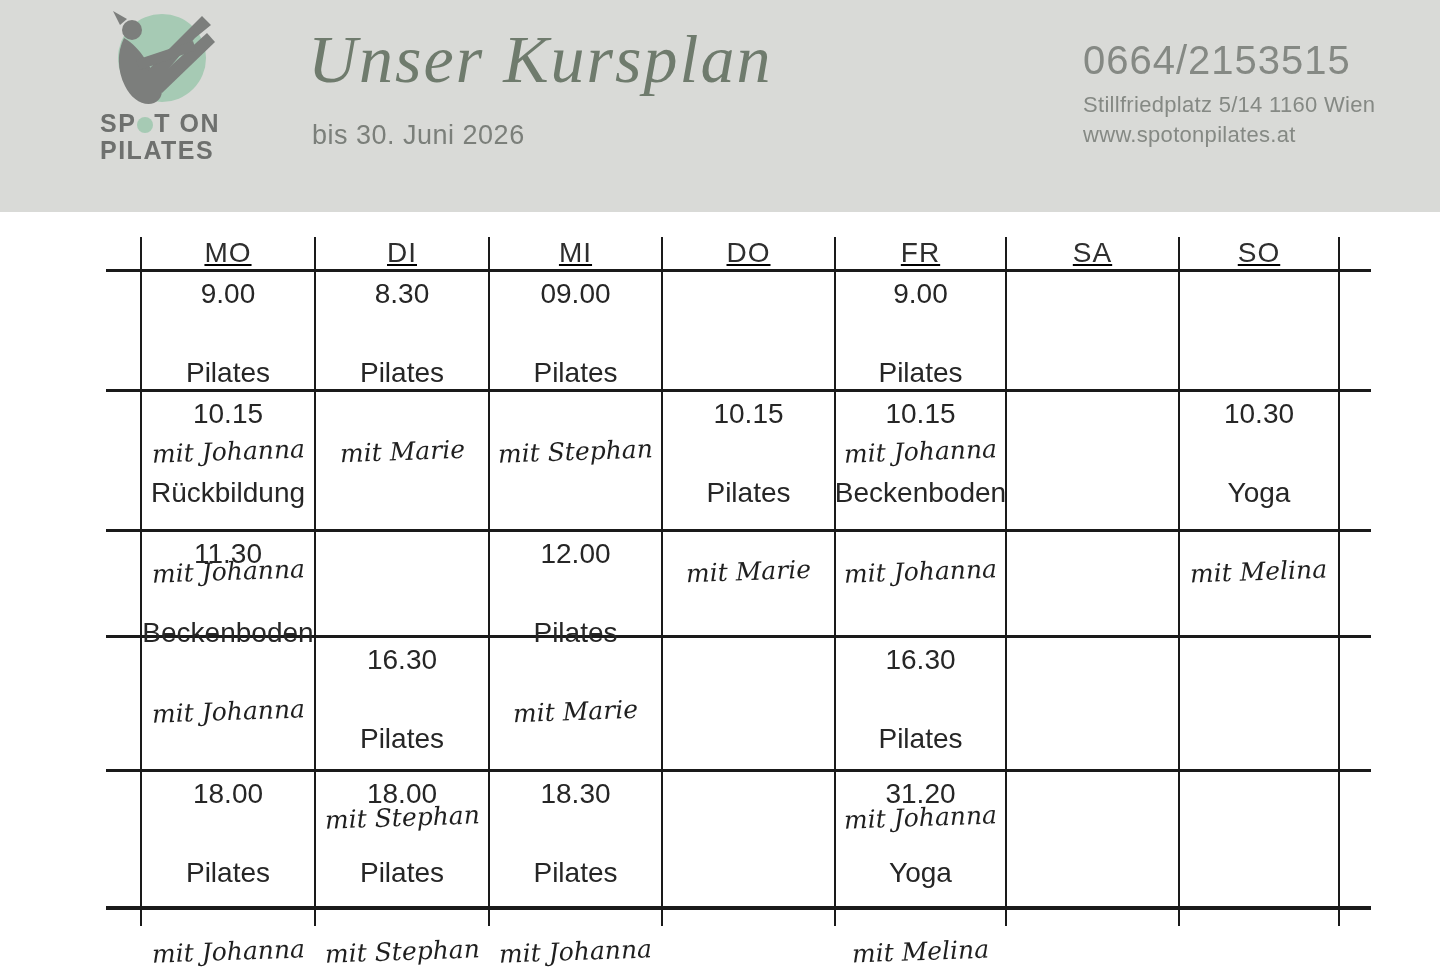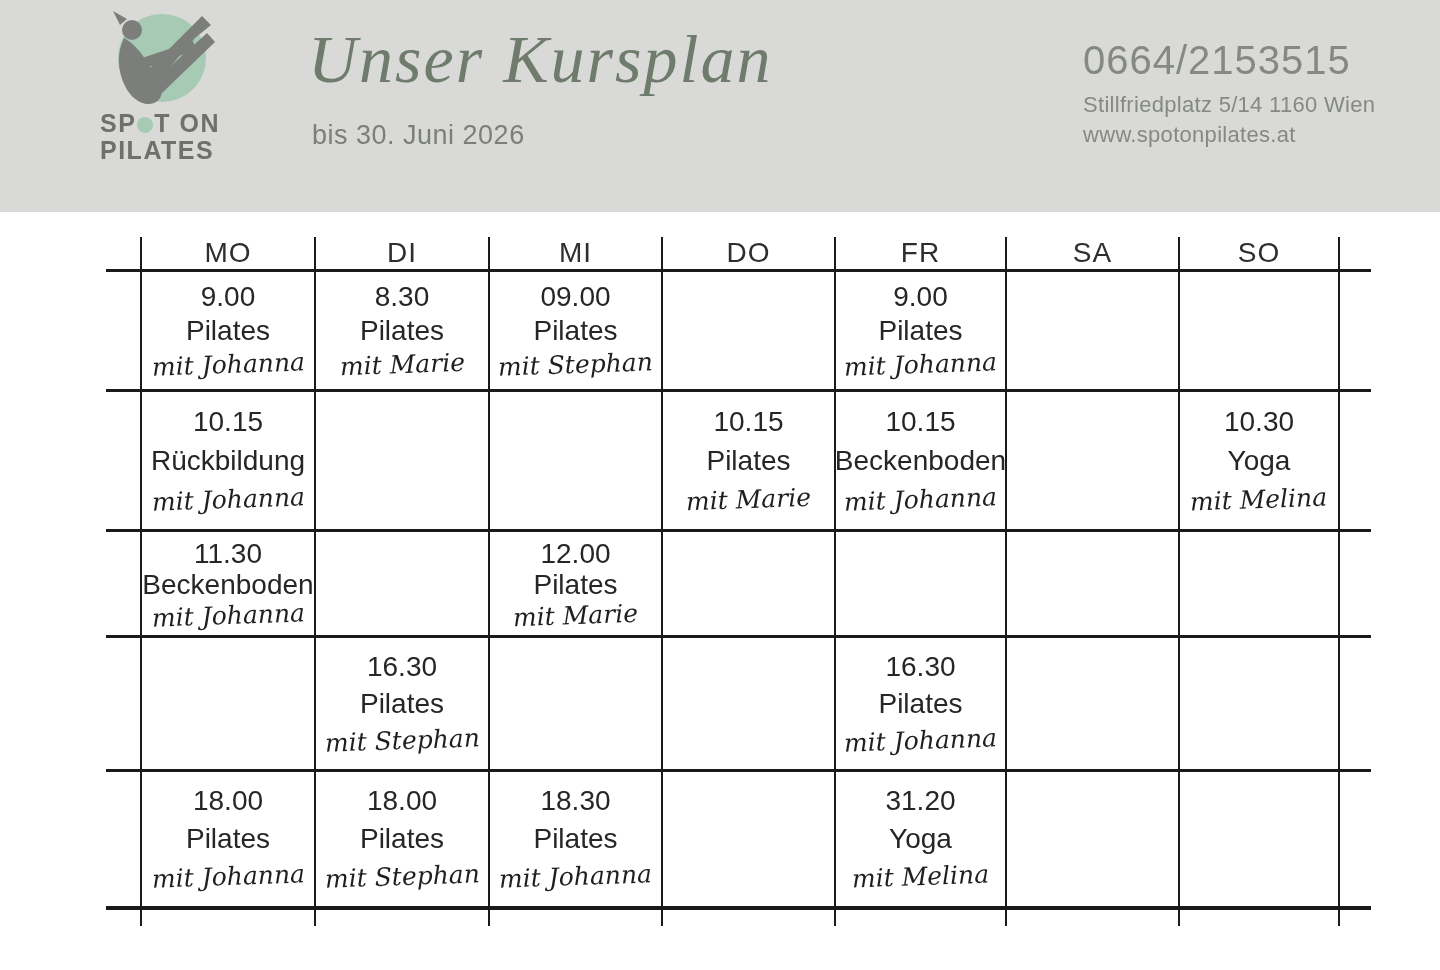--- a/index.html
+++ b/index.html
@@ -26,35 +26,35 @@
   .contact { position:absolute; left:1083px; top:36px; color:#858984; }
   .contact .phone { font-size:40px; letter-spacing:1px; line-height:48px; margin-bottom:6px; }
   .contact .cline { font-size:22px; line-height:30px; letter-spacing:0.3px; }
 
   
   :root { --line:#1a1a1a; }
   .sched { position:absolute; left:106px; top:237px; width:1265px;
            border-collapse:collapse; table-layout:fixed; }
   .sched td { padding:0; vertical-align:middle; }
 
-  tr.hdr { height:31px; }
+  tr.hdr { height:31px;text-decoration:underline; }
   tr.hdr td { border-bottom:3px solid var(--line); }
   tr.datarow td { border-bottom:3px solid var(--line); }
   tr.lastdata td { border-bottom:4px solid var(--line); }
   tr.partial td { border-bottom:none; }
 
   td.day, td.cell, td.gr { border-left:2px solid var(--line); }
   td.gl { border-left:none; }
 
   td.day { text-align:center; font-size:28px; color:#2e2e2e; letter-spacing:1px; }
 
   td.cell { position:relative; overflow:visible; }
   .stack { position:absolute; left:-10px; right:-10px; top:0; bottom:0;
            display:flex; flex-direction:column; align-items:center;
-           justify-content:space-evenly; padding:7px 0; }
+           justify-content:space-evenly; padding:7px 0;gap:48px; }
   .time, .course { font-size:28px; color:#262626; line-height:1.1; white-space:nowrap; }
   .instr { font-family:"DejaVu Serif", serif; font-style:italic; font-size:25px;
            color:#1f1f1f; white-space:nowrap; transform:rotate(-2deg); }
 </style>
 </head>
 <body>
 
 <div class="page">
 
   <div class="band">

